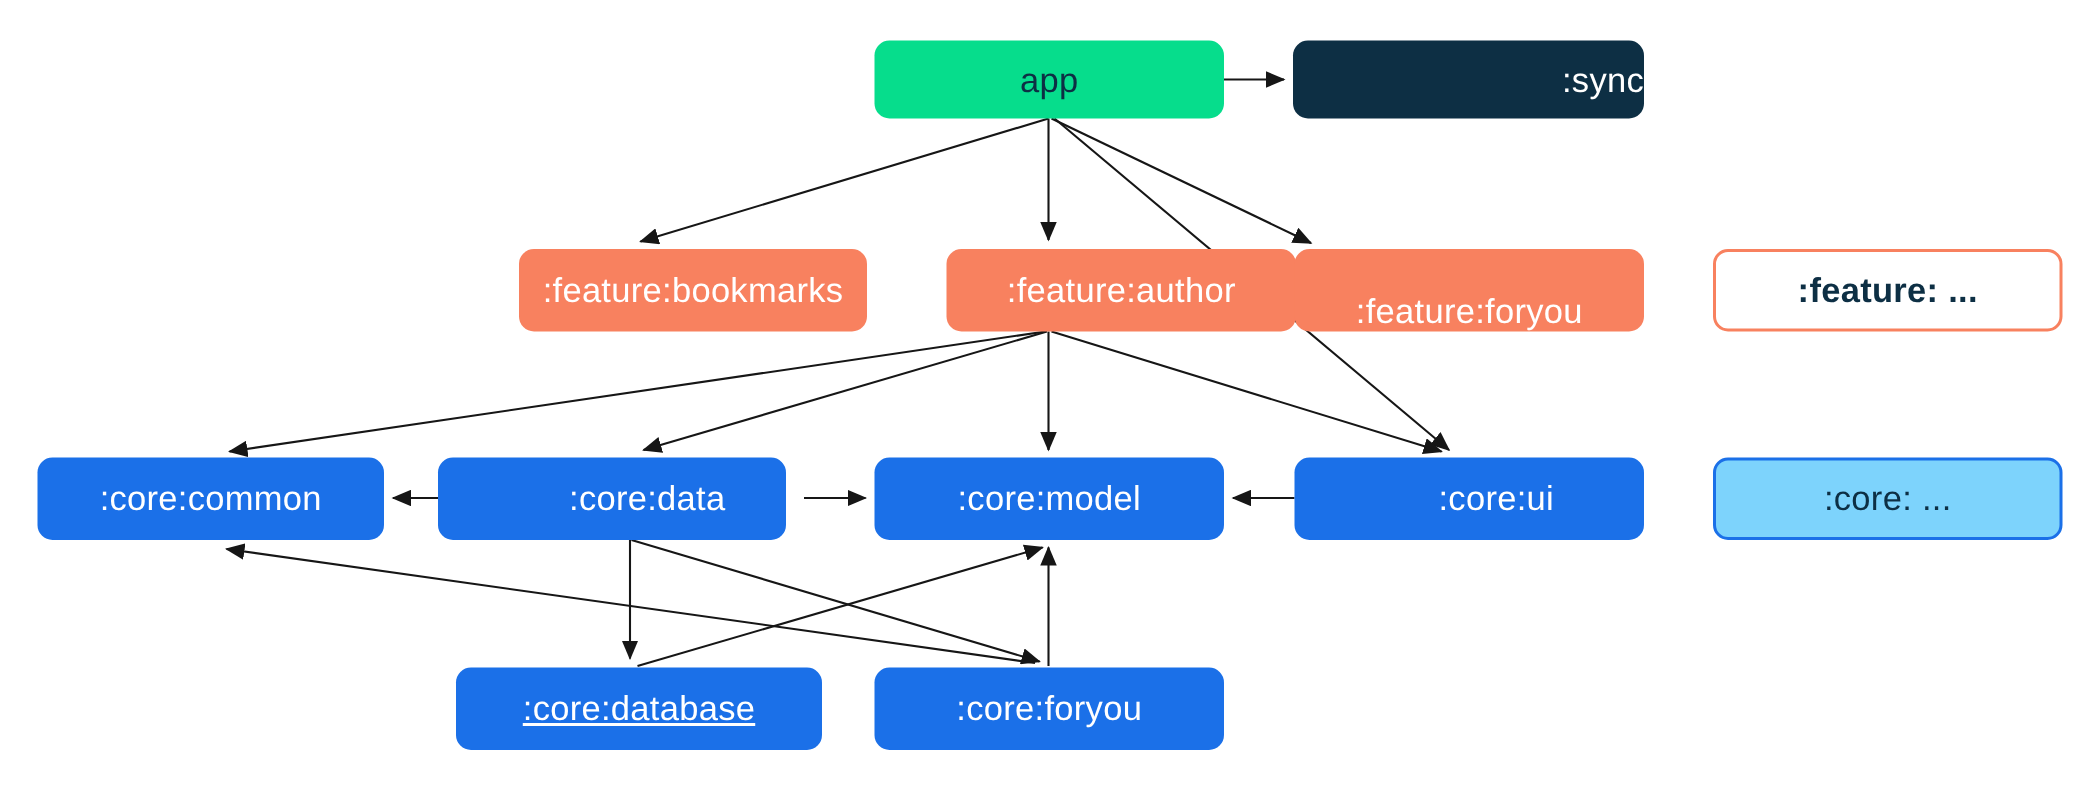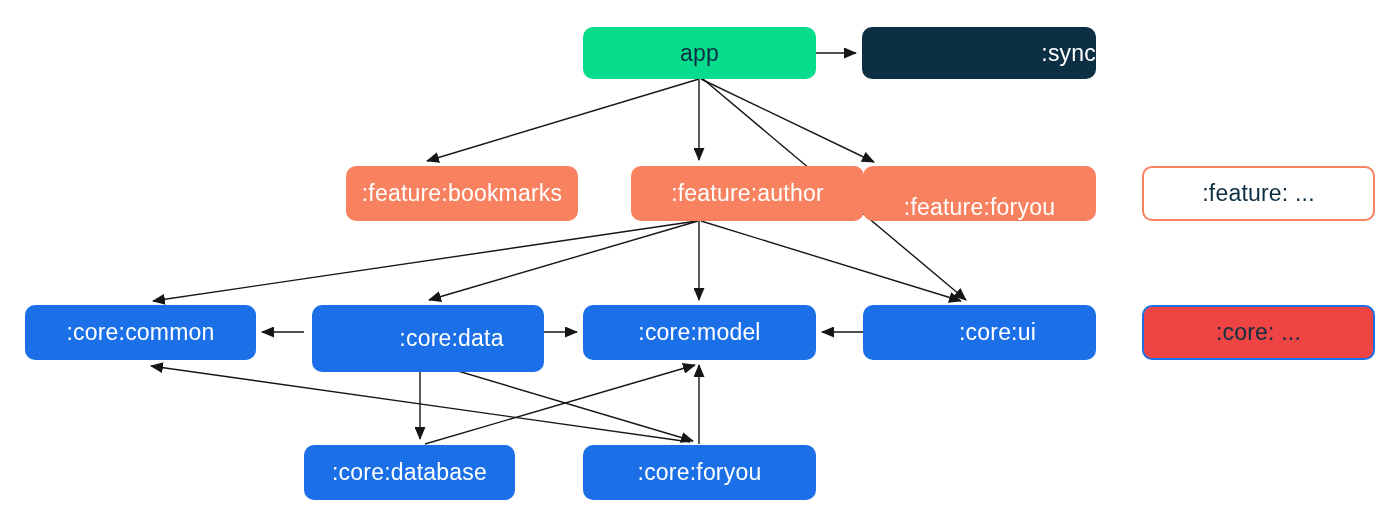--- a/index.html
+++ b/index.html
@@ -33,22 +33,22 @@
     border-radius: 10px;
     font-size: 23px;
     letter-spacing: 0.2px;
     box-sizing: border-box;
     white-space: nowrap;
   }
   .kind-app            { background: var(--green);  color: var(--navy); }
   .kind-sync           { background: var(--navy);   color: #ffffff; }
   .kind-feature        { background: var(--orange); color: #ffffff; }
   .kind-core           { background: var(--blue);   color: #ffffff; }
-  .kind-legend-feature { background: #ffffff; border: 2px solid var(--orange); color: var(--navy); }
-  .kind-legend-core    { background: #ef4444; border: 2px solid var(--blue);   color: var(--navy); }
+  .kind-legend-feature { background: #ffffff; border: 2px solid var(--orange); color: var(--navy); font-weight: bold; }
+  .kind-legend-core    { background: #7dd3fc; border: 2px solid var(--blue);   color: var(--navy); }
 </style>
 </head>
 <body>
 
 <div class="canvas">
   <svg id="edge-layer" xmlns="http://www.w3.org/2000/svg">
     <defs>
       <marker id="arrowhead" markerUnits="userSpaceOnUse" markerWidth="14" markerHeight="11" refX="12" refY="5.5" orient="auto">
         <path d="M0,0 L13,5.5 L0,11 Z" fill="#161616"></path>
       </marker>
@@ -88,32 +88,32 @@
       </div>
       <div class="node kind-feature" style="left: 863px; top: 166px; width: 233px; height: 55px; align-items: flex-end;">
         <span>:feature:foryou</span>
       </div>
       <div class="node kind-legend-feature" style="left: 1142px; top: 166px; width: 233px; height: 55px;">
         <span>:feature: ...</span>
       </div>
       <div class="node kind-core" style="left: 25px; top: 305px; width: 231px; height: 55px; text-align: right;">
         <span>:core:common</span>
       </div>
-      <div class="node kind-core" style="left: 312px; top: 305px; width: 232px; height: 67px; padding-left: 47px;">
+      <div class="node kind-core" style="left: 292px; top: 305px; width: 232px; height: 55px; padding-left: 47px;">
         <span>:core:data</span>
       </div>
       <div class="node kind-core" style="left: 583px; top: 305px; width: 233px; height: 55px;">
         <span>:core:model</span>
       </div>
       <div class="node kind-core" style="left: 863px; top: 305px; width: 233px; height: 55px; padding-left: 36px;">
         <span>:core:ui</span>
       </div>
       <div class="node kind-legend-core" style="left: 1142px; top: 305px; width: 233px; height: 55px;">
         <span>:core: ...</span>
       </div>
-      <div class="node kind-core" style="left: 304px; top: 445px; width: 211px; height: 55px;">
+      <div class="node kind-core" style="left: 304px; top: 445px; width: 244px; height: 55px; text-decoration: underline;">
         <span>:core:database</span>
       </div>
       <div class="node kind-core" style="left: 583px; top: 445px; width: 233px; height: 55px;">
         <span>:core:foryou</span>
       </div>
     </div>
 </div>
 
 </body></html>

